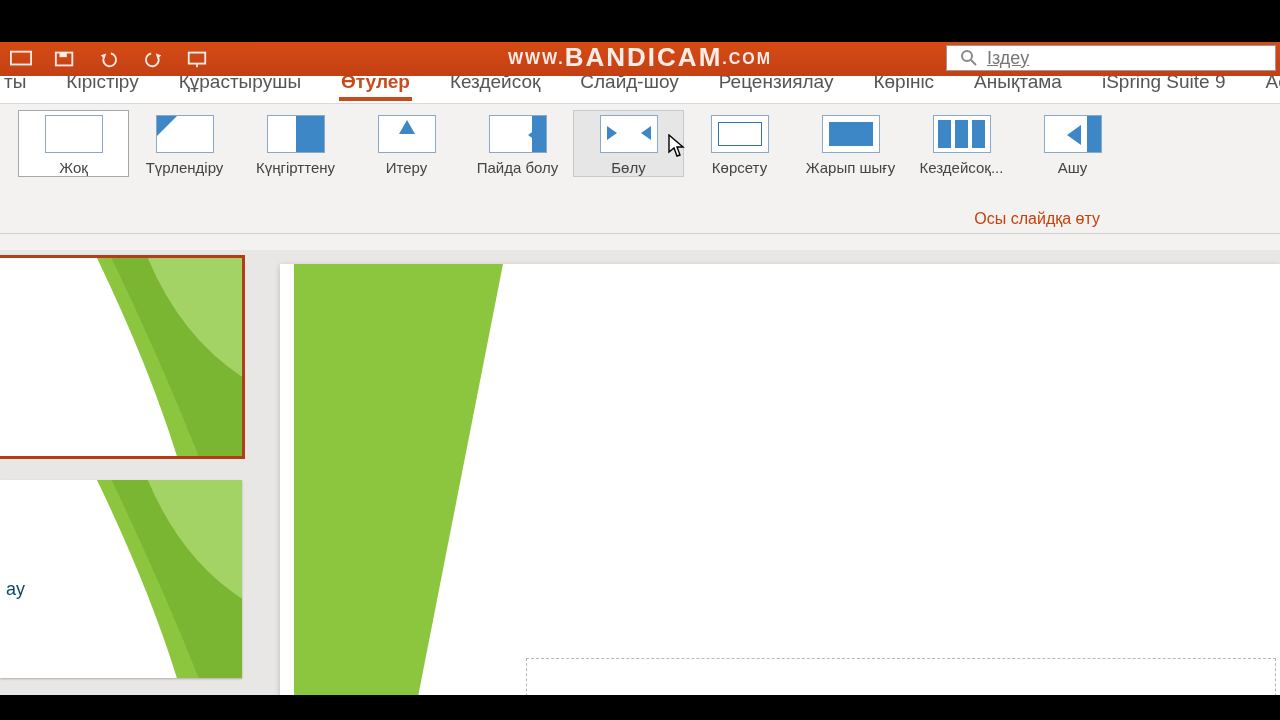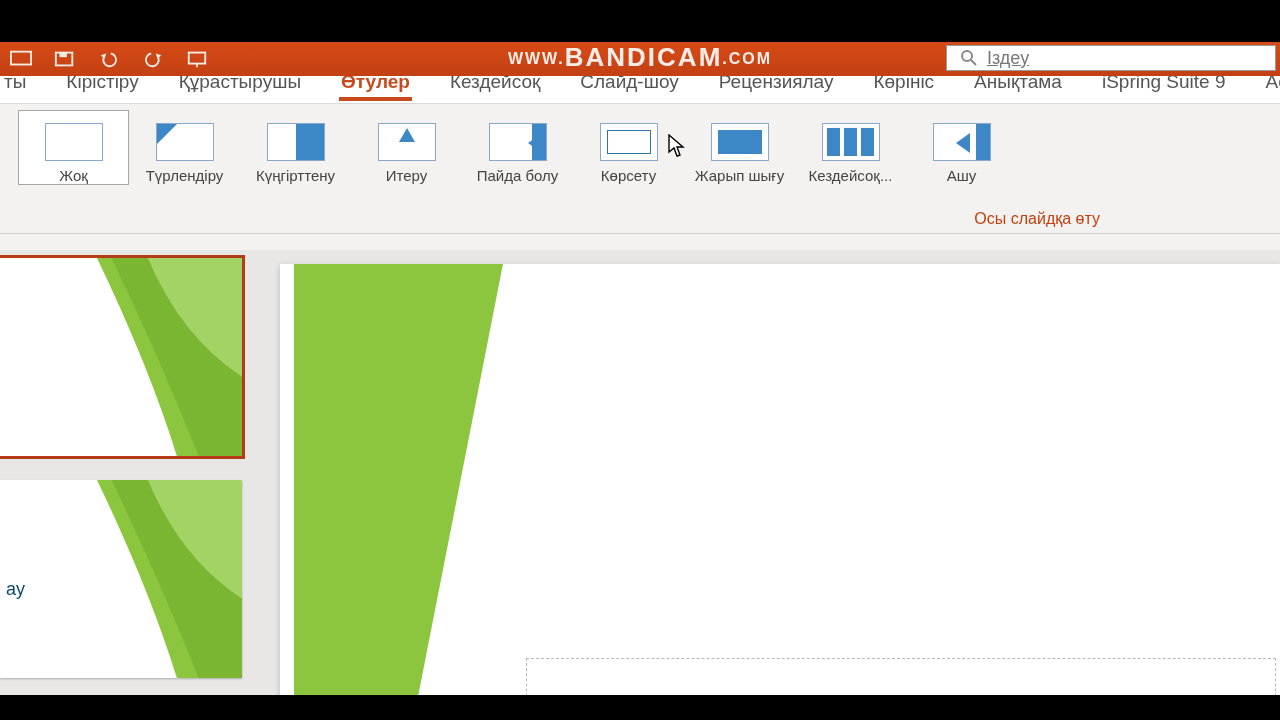--- a/index.html
+++ b/index.html
@@ -80,21 +80,21 @@
     height:100px;
     background:#f3f2f1;
     display:flex;
     align-items:flex-start;
     padding:6px 10px 0 18px;
     gap:0;
   }
   .trans-item {
     width:111px;
     text-align:center;
-    padding-top:12px;
+    padding-top:4px;
     cursor:pointer;
     border:1px solid transparent;
   }
   .trans-item.selected {
     border:1px solid #a7a7a7;
     background:#fff;
   }
   .trans-item.hover {
     background:#e6e6e6;
     border:1px solid #c9c9c9;
@@ -277,20 +277,26 @@
         </div>
       <div class="lbl">Итеру</div>
     </div>
     <div class="trans-item">
       <div class="thumb">
           <div class="bar-r"></div>
           <div class="arrow-in"></div>
         </div>
       <div class="lbl">Пайда болу</div>
     </div>
+    <div class="trans-item hover">
+      <div class="thumb">
+          <div class="arrows-lr"></div>
+        </div>
+      <div class="lbl">Бөлу</div>
+    </div>
     <div class="trans-item">
       <div class="thumb">
           <div class="box-c"></div>
         </div>
       <div class="lbl">Көрсету</div>
     </div>
     <div class="trans-item">
       <div class="thumb">
           <div style="position:absolute;inset:6px;background:#3d87c7"></div>
         </div>

